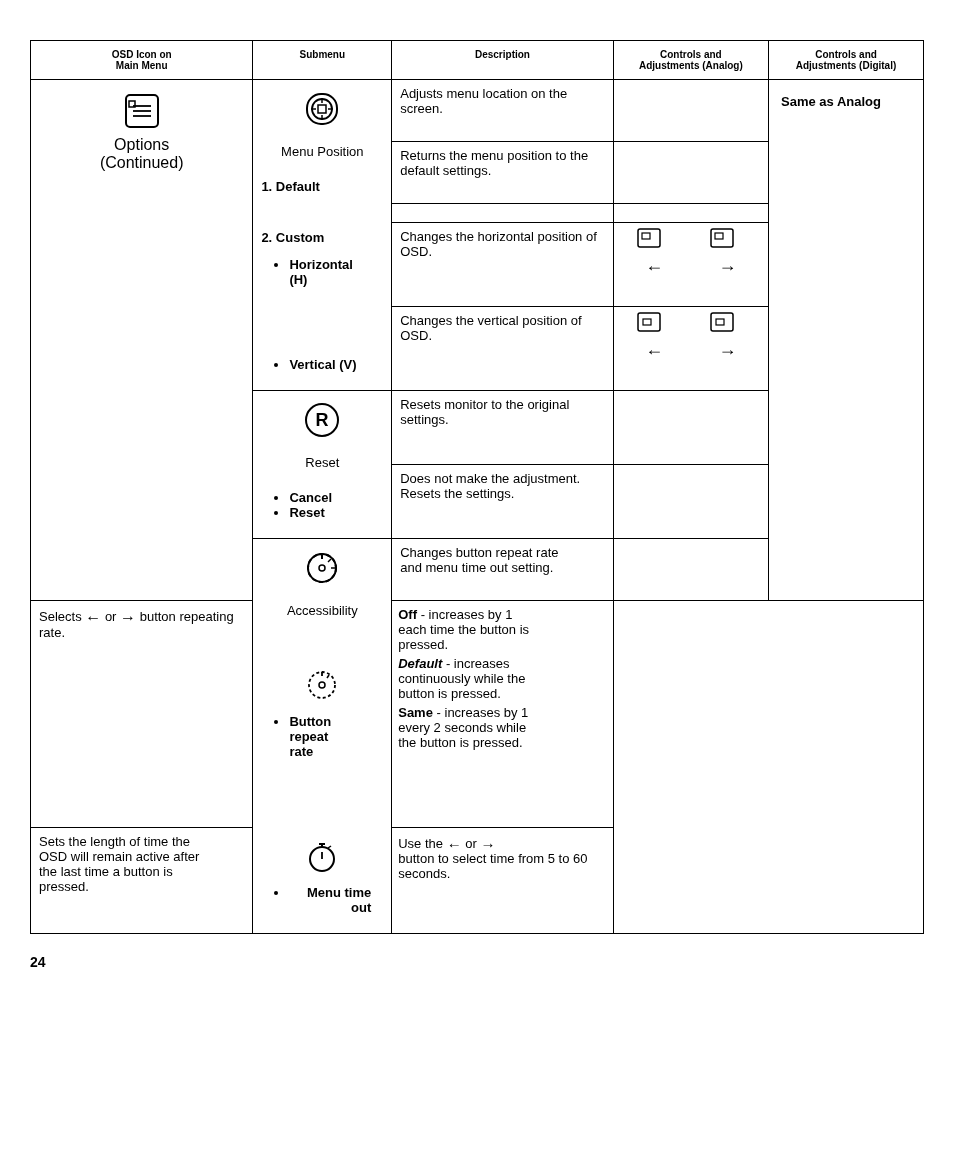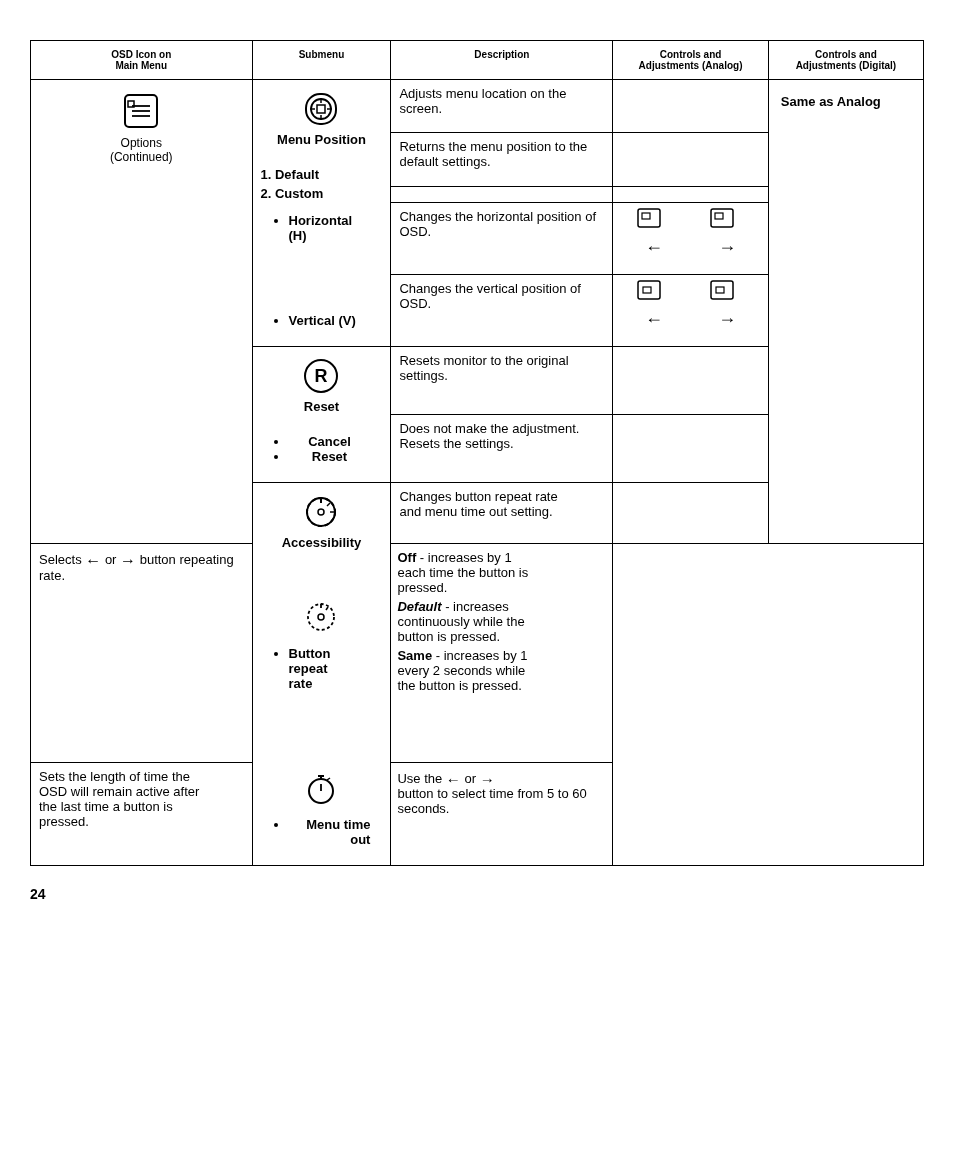--- a/index.html
+++ b/index.html
@@ -35,24 +35,24 @@
     .col-osd { width: 130px; text-align: center; }
     .col-sub { width: 140px; }
     .col-desc { width: 230px; }
     .col-analog { width: 160px; }
     .col-digital { width: 160px; }
 
     .center { text-align: center; }
     .bold { font-weight: bold; }
 
     .submenu-label {
-      font-weight: bold;
+      font-weight: normal;
       text-align: center;
       font-size: 13px;
-      margin-top: 4px;
+      margin-top: 16px;
     }
 
     .controls-row {
       display: flex;
       justify-content: space-around;
     }
 
     .ctrl-item {
       display: flex;
       flex-direction: column;
@@ -104,41 +104,41 @@
 
       <td class="col-osd center" rowspan="8" style="vertical-align: top; padding-top:10px;">
         
         <svg width="42" height="42" viewBox="0 0 42 42">
           <rect x="5" y="5" width="32" height="32" rx="4" fill="none" stroke="#000" stroke-width="2"></rect>
           <line x1="12" y1="16" x2="30" y2="16" stroke="#000" stroke-width="1.8"></line>
           <line x1="12" y1="21" x2="30" y2="21" stroke="#000" stroke-width="1.8"></line>
           <line x1="12" y1="26" x2="30" y2="26" stroke="#000" stroke-width="1.8"></line>
           <rect x="8" y="11" width="6" height="6" fill="none" stroke="#000" stroke-width="1.5"></rect>
         </svg>
-        <div style="font-size:12px; margin-top:4px;"><span style="white-space:pre-line; font-size:12px;">Options
+        <div style="font-size:12px; margin-top:4px;"><span style="white-space:pre-line; font-size:16px;">Options
 (Continued)</span></div>
       </td>
 
       <td class="col-sub center" rowspan="5" style="vertical-align: top; padding-top:10px;">
         
         <svg width="38" height="38" viewBox="0 0 38 38">
           <rect x="4" y="4" width="30" height="30" rx="14" fill="none" stroke="#000" stroke-width="2"></rect>
           <circle cx="19" cy="19" r="10" fill="none" stroke="#000" stroke-width="1.8"></circle>
 
           <line x1="19" y1="8" x2="19" y2="13" stroke="#000" stroke-width="1.5"></line>
           <line x1="19" y1="25" x2="19" y2="30" stroke="#000" stroke-width="1.5"></line>
           <line x1="8" y1="19" x2="13" y2="19" stroke="#000" stroke-width="1.5"></line>
           <line x1="25" y1="19" x2="30" y2="19" stroke="#000" stroke-width="1.5"></line>
           <rect x="15" y="15" width="8" height="8" fill="none" stroke="#000" stroke-width="1.5"></rect>
         </svg>
         <div class="submenu-label">Menu Position</div>
         <div style="margin-top:20px; text-align:left;">
           <div class="bold">1. Default</div>
         </div>
-        <div style="margin-top:4px; text-align:left;">
+        <div style="margin-top:36px; text-align:left;">
           <div class="bold">2. Custom</div>
         </div>
         <div style="margin-top:8px; text-align:left;">
           <ul class="dot-list">
               <li><span class="bold">Horizontal (H)</span></li>
             </ul>
         </div>
         <div style="margin-top:70px; text-align:left;">
           <ul class="dot-list">
               <li><span class="bold">Vertical (V)</span></li>
@@ -221,21 +221,21 @@
 
     <tr>
 
       <td class="col-sub center" rowspan="2" style="vertical-align: top; padding-top:10px;">
         
         <svg width="38" height="38" viewBox="0 0 38 38">
           <circle cx="19" cy="19" r="16" fill="none" stroke="#000" stroke-width="2"></circle>
           <text x="19" y="25" text-anchor="middle" font-size="18" font-weight="bold" font-family="Arial" fill="#000">R</text>
         </svg>
         <div class="submenu-label">Reset</div>
-        <div style="margin-top:20px; text-align:center;">
+        <div style="margin-top:20px; text-align:left;">
           <ul class="dot-list">
             <li><span class="bold">Cancel</span></li>
             <li><span class="bold">Reset</span></li>
           </ul>
         </div>
       </td>
 
       <td class="col-desc">
         <span>Resets monitor to the original settings.</span>
       </td>

